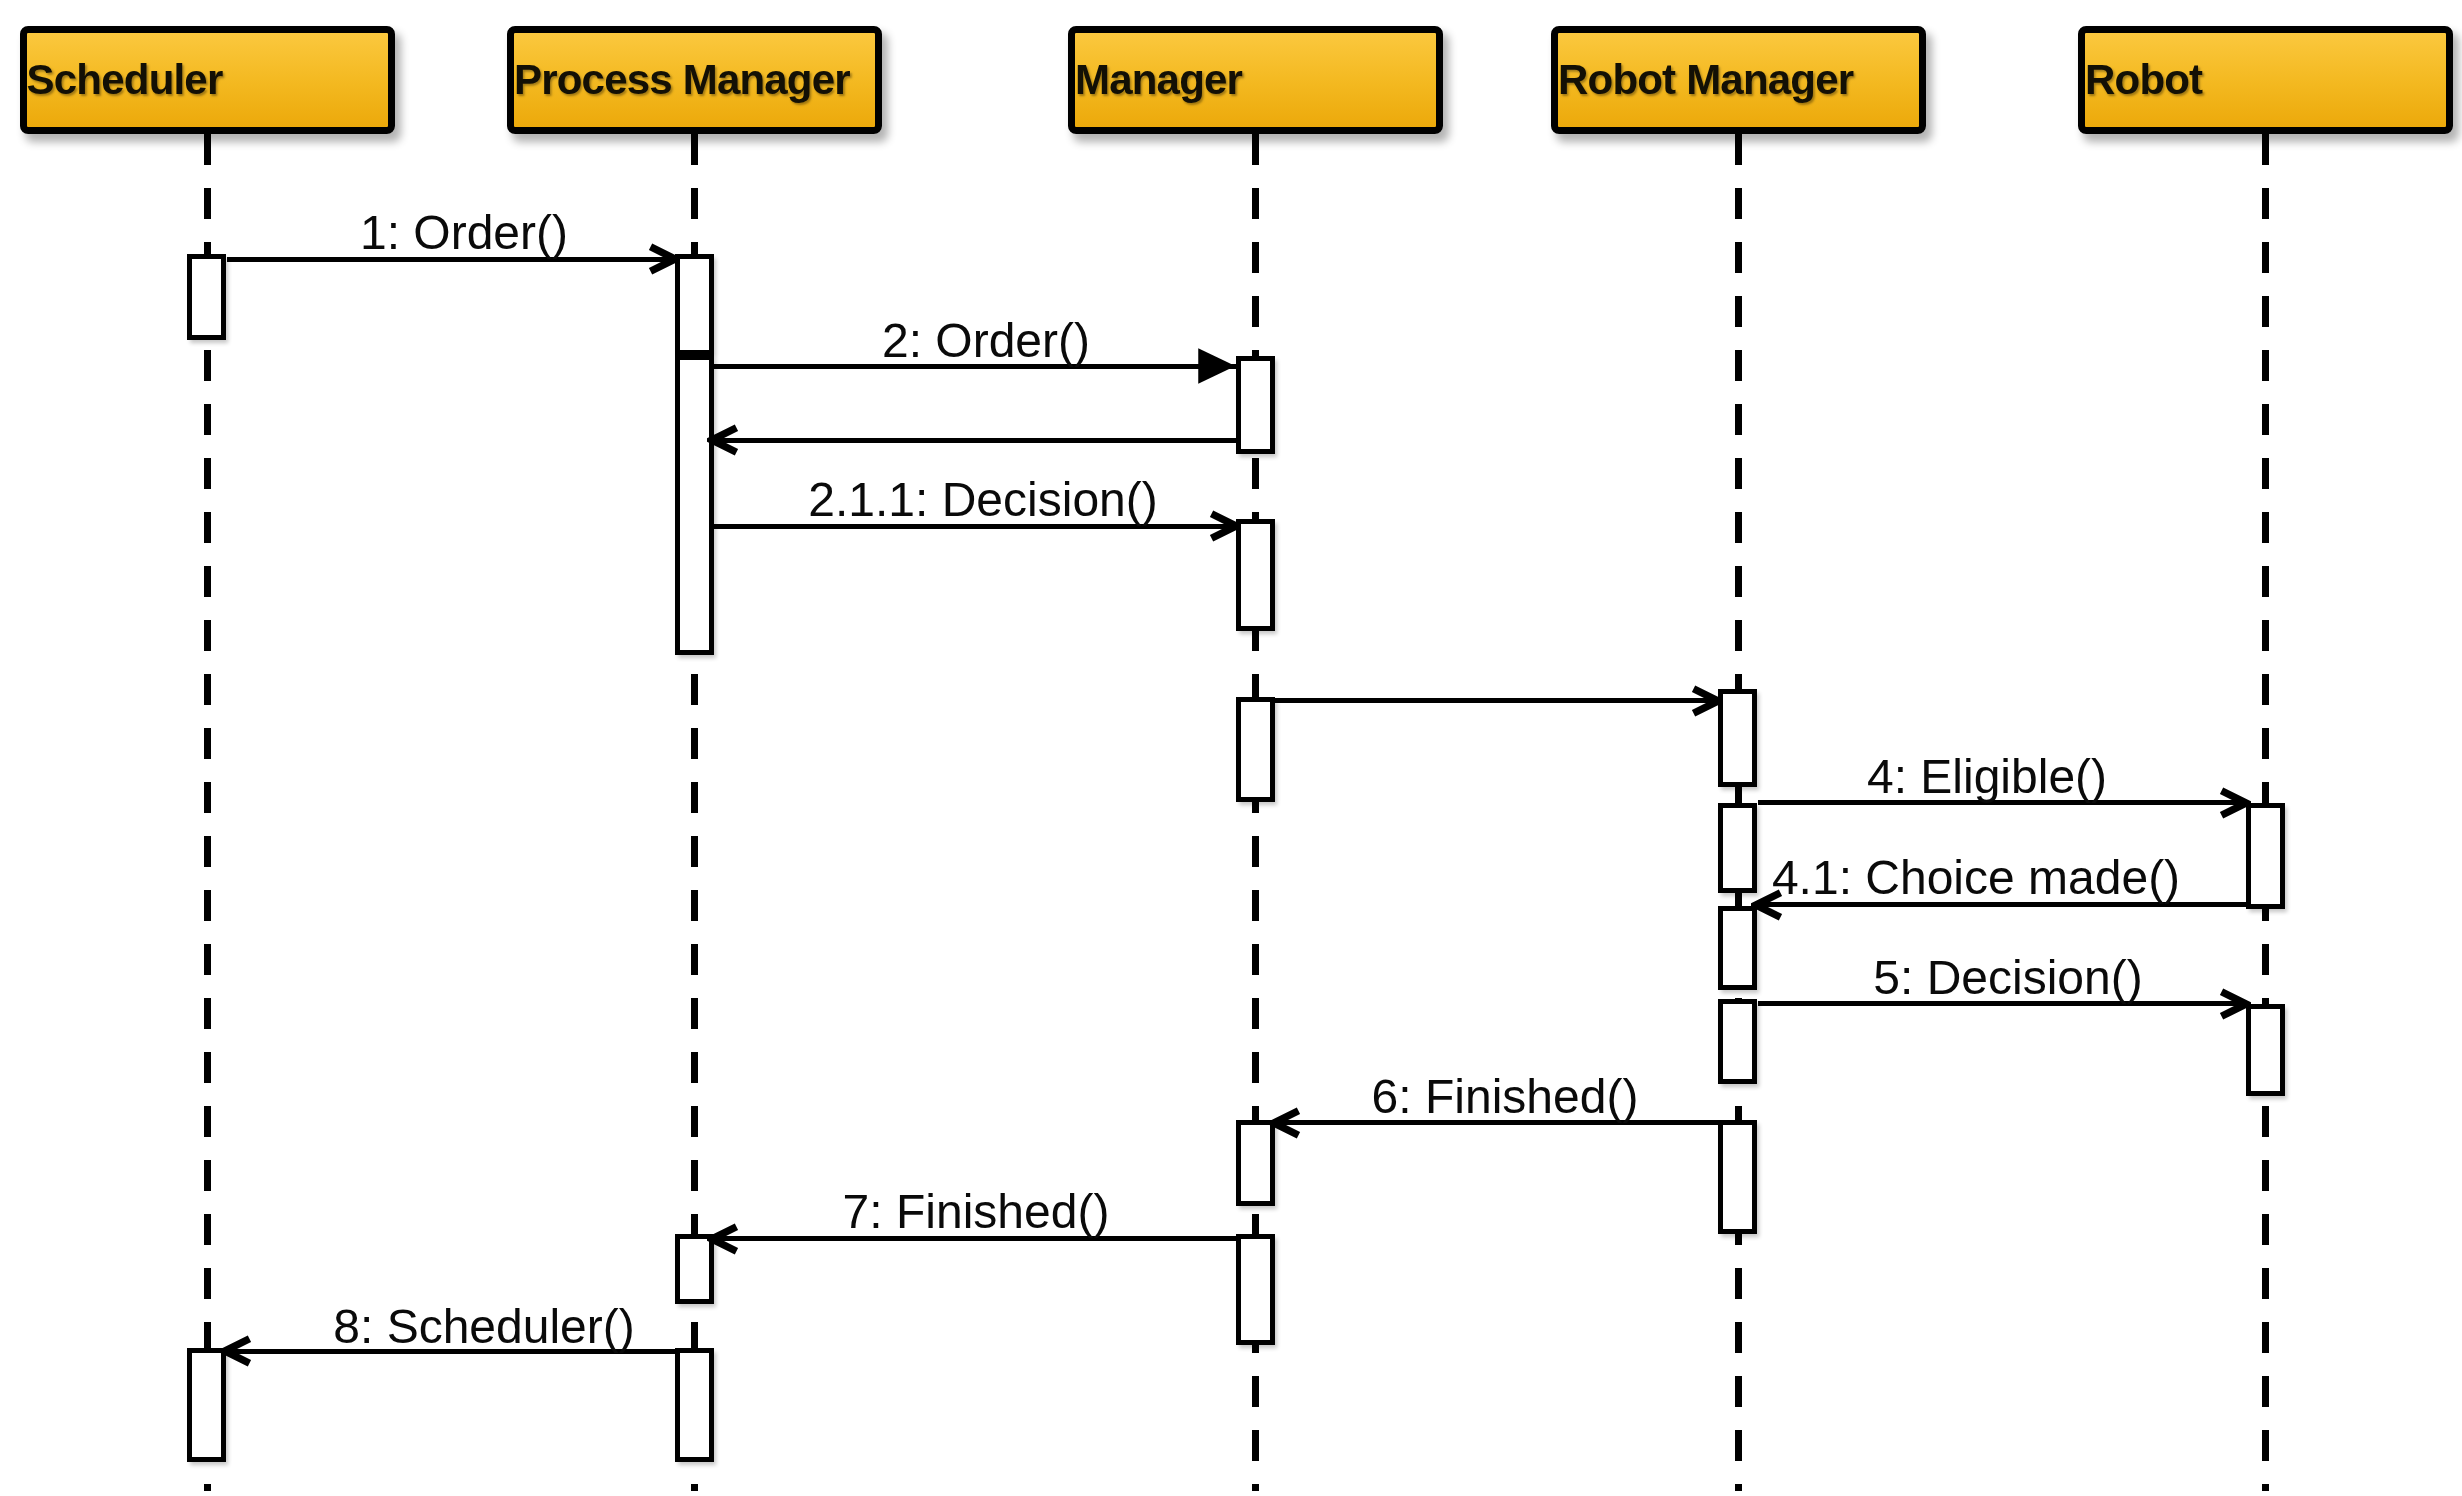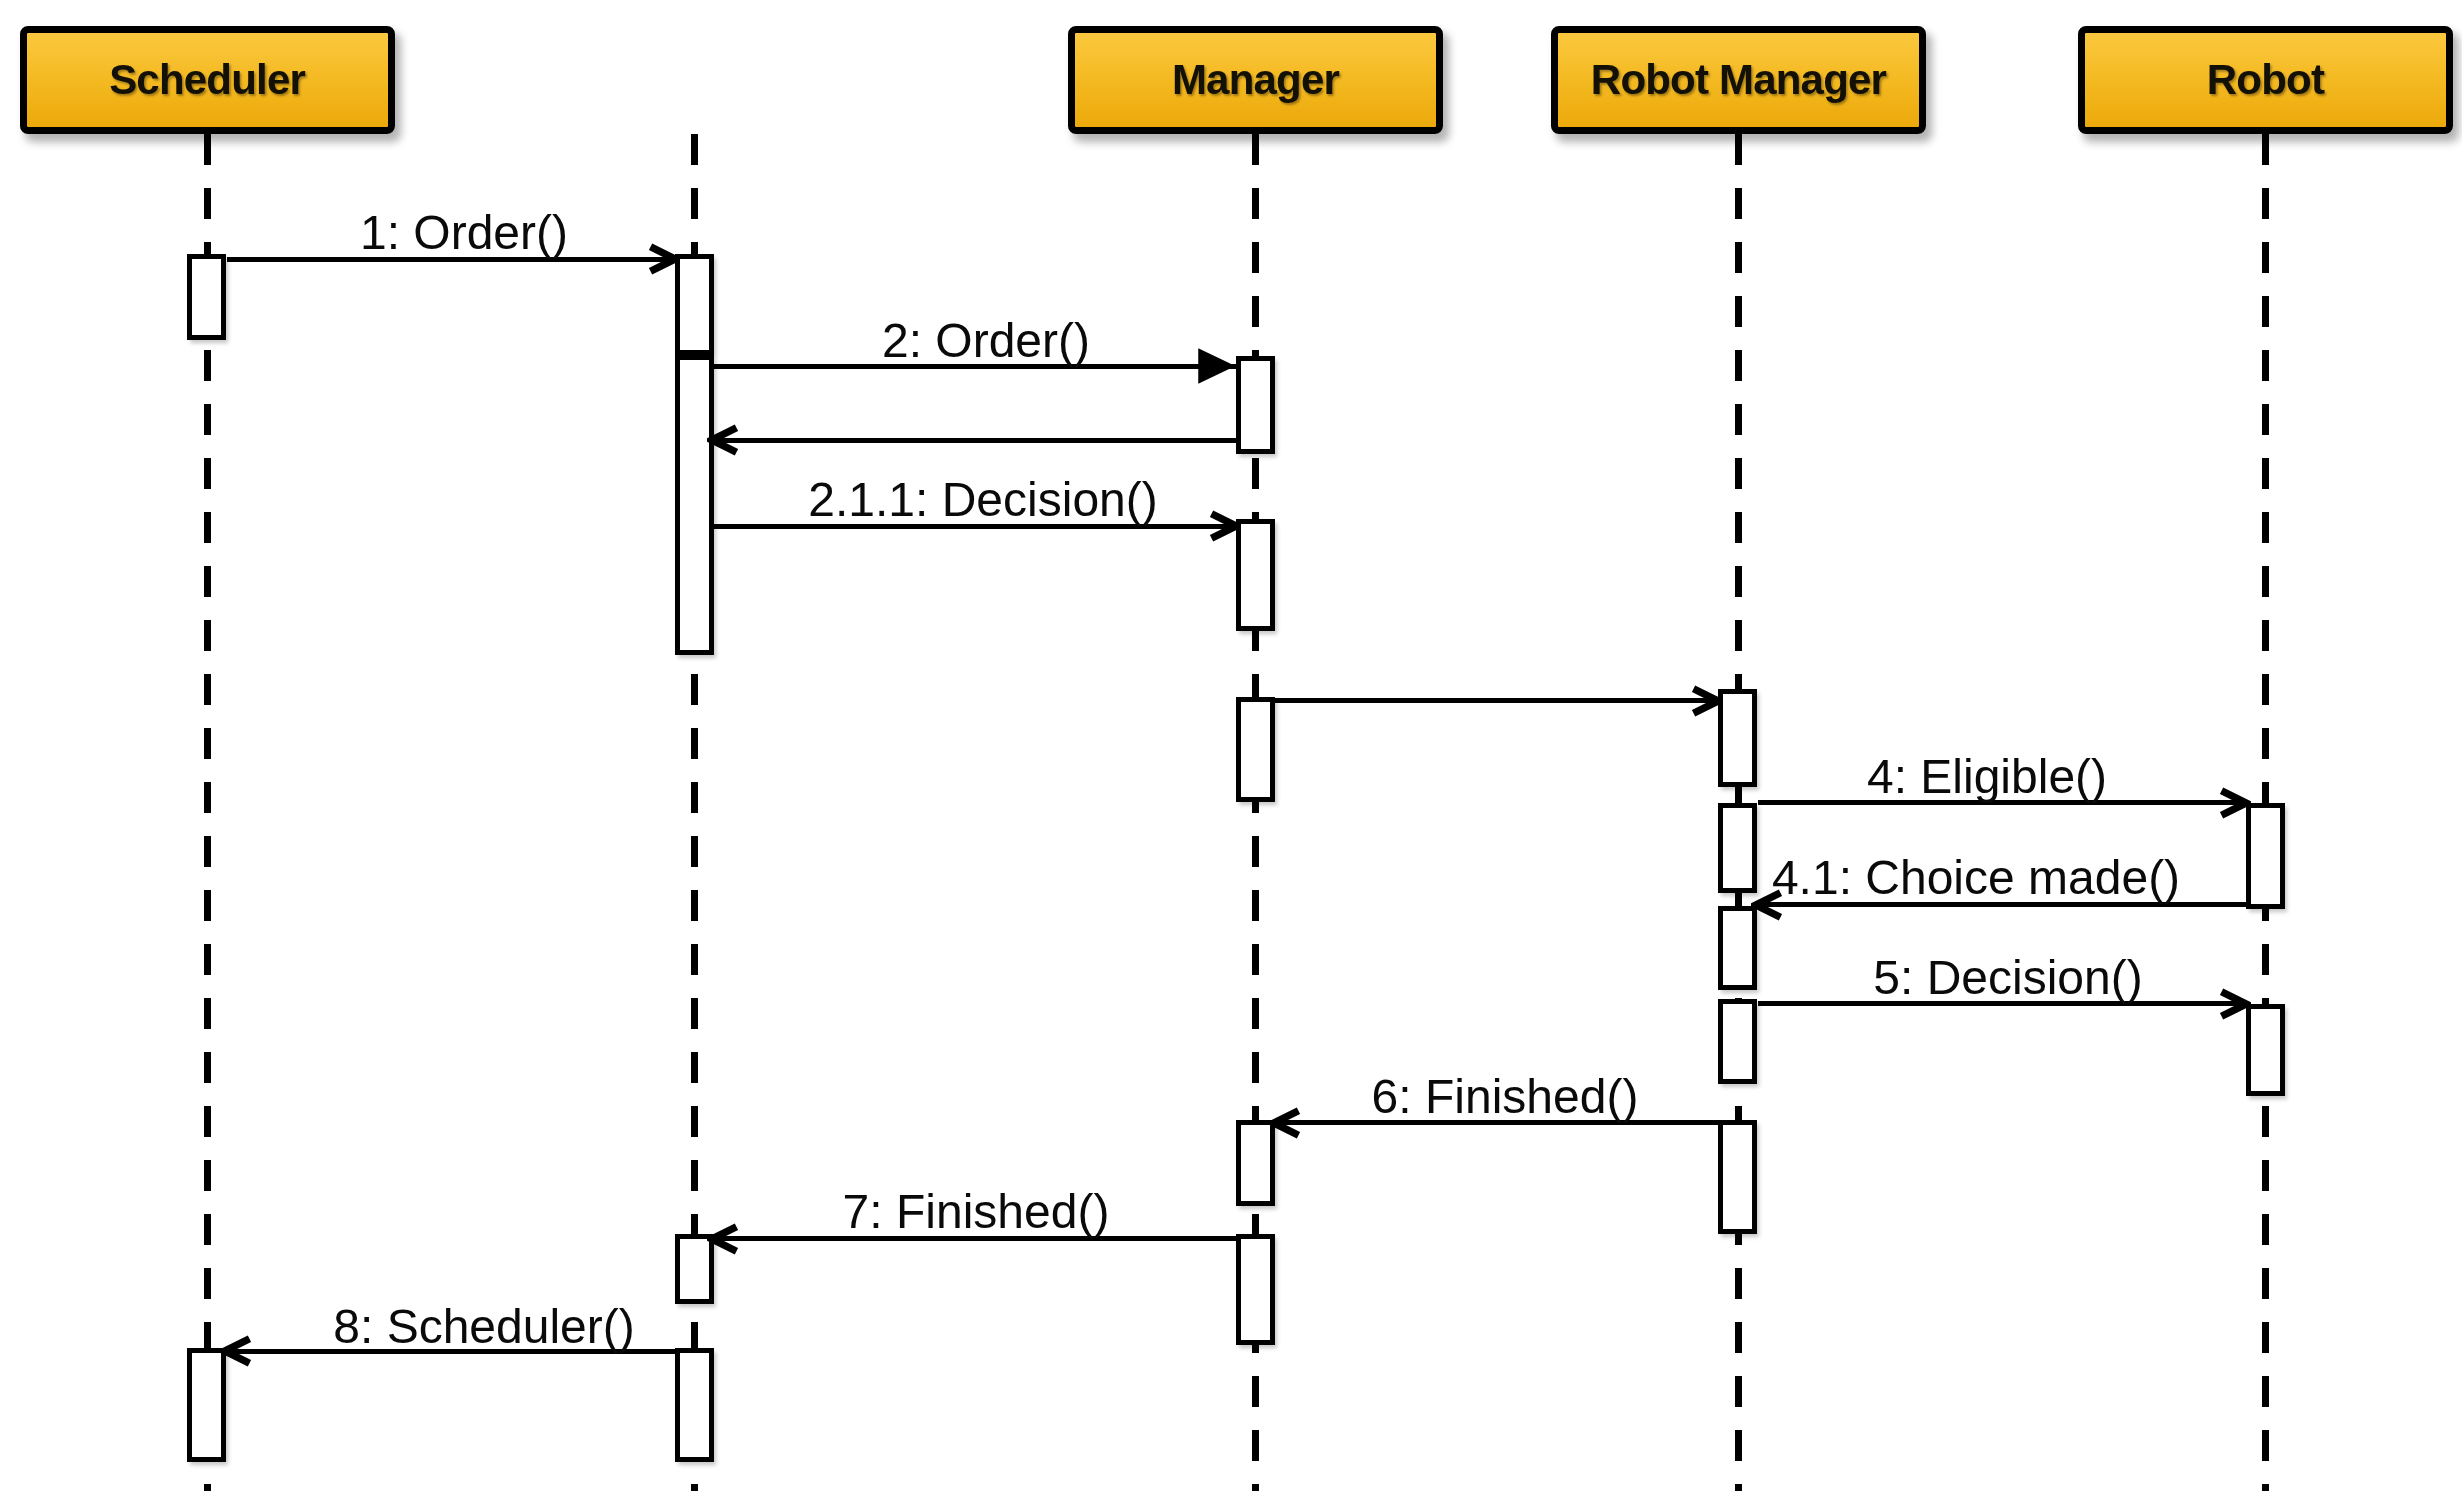--- a/index.html
+++ b/index.html
@@ -19,21 +19,21 @@
   }
   .stage{position:absolute;left:0;top:0;width:2462px;height:1496px;}
 
   
   .actor-box{
     position:absolute;top:26px;width:375px;height:108px;
     background:linear-gradient(180deg,var(--actor_fill_top) 0%,#F3B81F 55%,var(--actor_fill_bottom) 100%);
     border:7.3px solid var(--actor_border);
     border-radius:8.1px;
     box-shadow:5.7px 7.3px 8.1px rgba(0,0,0,0.30);
-    display:flex;align-items:center;justify-content:center;
+    display:flex;align-items:center;
     z-index:3;
   }
   .actor-label{
     font-size:42px;font-weight:700;letter-spacing:-0.8px;color:#131005;
     text-shadow:1.6px 2.4px 2.4px rgba(0,0,0,0.35);
     white-space:nowrap;
   }
 
   
   .lifeline{
@@ -70,20 +70,23 @@
 <div class="stage">
 
   <div class="lifeline" style="left:204px"></div>
   <div class="lifeline" style="left:691px"></div>
   <div class="lifeline" style="left:1252px"></div>
   <div class="lifeline" style="left:1735px"></div>
   <div class="lifeline" style="left:2262px"></div>
 
   <div class="actor-box" style="left:19.6px">
     <span class="actor-label">Scheduler</span>
+  </div>
+  <div class="actor-box" style="left:507px">
+    <span class="actor-label">Process Manager</span>
   </div>
   <div class="actor-box" style="left:1068px">
     <span class="actor-label">Manager</span>
   </div>
   <div class="actor-box" style="left:1551px">
     <span class="actor-label">Robot Manager</span>
   </div>
   <div class="actor-box" style="left:2078px">
     <span class="actor-label">Robot</span>
   </div>

